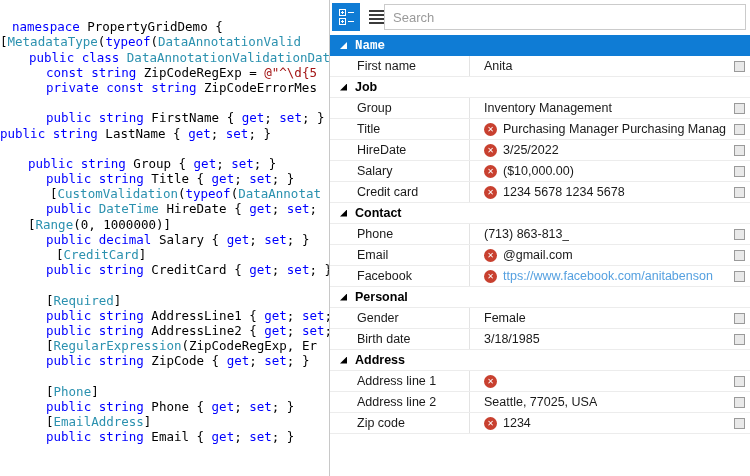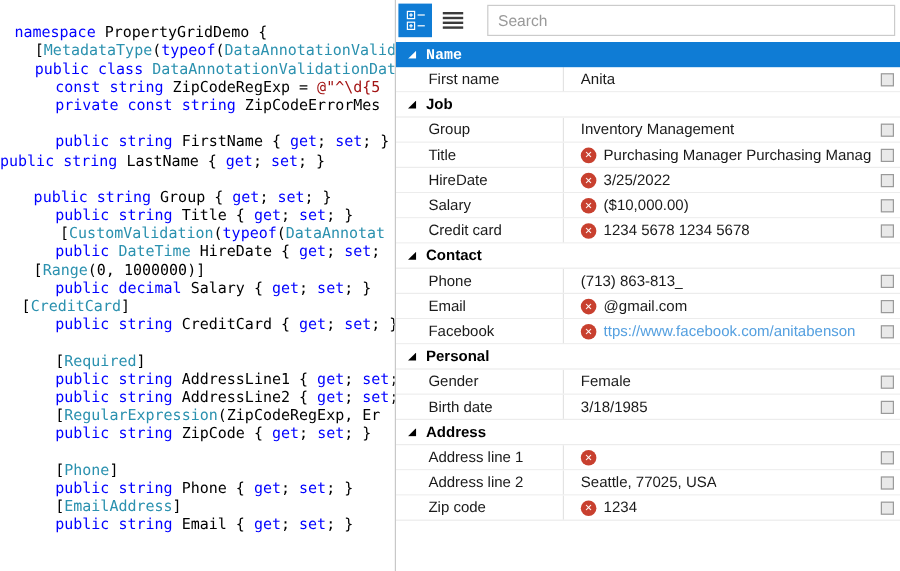--- a/index.html
+++ b/index.html
@@ -42,21 +42,21 @@
   .cat-icon .bx::before{left:1px;right:1px;top:2px;height:1px;}
   .cat-icon .bx::after{top:1px;bottom:1px;left:2px;width:1px;}
   .cat-icon .bx.b2{top:9px;}
   .cat-icon .dash{position:absolute;left:9px;width:6px;height:1px;background:#fff;}
   .cat-icon .dash.d1{top:3px;}
   .cat-icon .dash.d2{top:12px;}
   
   .alpha-icon{width:17px;height:14px;display:flex;flex-direction:column;justify-content:space-between;}
   .alpha-icon i{display:block;height:2px;background:#3b3b3b;}
   .search-box{
-    position:absolute;left:76px;right:4px;top:4px;height:26px;box-sizing:border-box;
+    position:absolute;left:54px;right:4px;top:4px;height:26px;box-sizing:border-box;
     border:1px solid #cbcbcb;background:#fff;padding:0 8px;font-size:13px;
     font-family:"Liberation Sans",sans-serif;color:#333;outline:none;
   }
   .search-box::placeholder{color:#9a9a9a;}
   
   .cat-header{
     position:relative;height:21px;box-sizing:border-box;display:flex;align-items:center;
     font-weight:bold;color:#000;background:#fff;border-bottom:1px solid #ececec;cursor:pointer;
   }
   .cat-header.selected{background:var(--accent);color:#fff;border-bottom:none;font-family:Liberation Mono, monospace;}
@@ -89,35 +89,35 @@
     width:11px;height:11px;flex:0 0 auto;align-self:center;margin:0 5px 0 8px;
     background:#e9e9e9;border:1px solid #9a9a9a;box-sizing:border-box;cursor:pointer;
   }
 </style>
 </head>
 <body>
 
 <div class="code-pane">
     <div class="code-line" style="padding-left: 12px;"></div>
     <div class="code-line" style="padding-left: 12px;"><span class="tok-k">namespace</span><span class="tok-p"> PropertyGridDemo {</span></div>
-    <div class="code-line" style="padding-left: 29px;"><span class="tok-p">[</span><span class="tok-t">MetadataType</span><span class="tok-p">(</span><span class="tok-k">typeof</span><span class="tok-p">(</span><span class="tok-t">DataAnnotationValid</span></div>
+    <div class="code-line" style=""><span class="tok-p">[</span><span class="tok-t">MetadataType</span><span class="tok-p">(</span><span class="tok-k">typeof</span><span class="tok-p">(</span><span class="tok-t">DataAnnotationValid</span></div>
     <div class="code-line" style="padding-left: 29px;"><span class="tok-k">public class</span><span class="tok-p"> </span><span class="tok-t">DataAnnotationValidationDat</span></div>
     <div class="code-line" style="padding-left: 46px;"><span class="tok-k">const string</span><span class="tok-p"> ZipCodeRegExp = </span><span class="tok-s">@"^\d{5</span></div>
     <div class="code-line" style="padding-left: 46px;"><span class="tok-k">private const string</span><span class="tok-p"> ZipCodeErrorMes</span></div>
     <div class="code-line" style="padding-left: 12px;"></div>
     <div class="code-line" style="padding-left: 46px;"><span class="tok-k">public string</span><span class="tok-p"> FirstName { </span><span class="tok-k">get</span><span class="tok-p">; </span><span class="tok-k">set</span><span class="tok-p">; }</span></div>
     <div class="code-line" style=""><span class="tok-k">public string</span><span class="tok-p"> LastName { </span><span class="tok-k">get</span><span class="tok-p">; </span><span class="tok-k">set</span><span class="tok-p">; }</span></div>
     <div class="code-line" style="padding-left: 12px;"></div>
     <div class="code-line" style="padding-left: 28px;"><span class="tok-k">public string</span><span class="tok-p"> Group { </span><span class="tok-k">get</span><span class="tok-p">; </span><span class="tok-k">set</span><span class="tok-p">; }</span></div>
     <div class="code-line" style="padding-left: 46px;"><span class="tok-k">public string</span><span class="tok-p"> Title { </span><span class="tok-k">get</span><span class="tok-p">; </span><span class="tok-k">set</span><span class="tok-p">; }</span></div>
     <div class="code-line" style="padding-left: 50px;"><span class="tok-p">[</span><span class="tok-t">CustomValidation</span><span class="tok-p">(</span><span class="tok-k">typeof</span><span class="tok-p">(</span><span class="tok-t">DataAnnotat</span></div>
     <div class="code-line" style="padding-left: 46px;"><span class="tok-k">public</span><span class="tok-p"> </span><span class="tok-t">DateTime</span><span class="tok-p"> HireDate { </span><span class="tok-k">get</span><span class="tok-p">; </span><span class="tok-k">set</span><span class="tok-p">;</span></div>
     <div class="code-line" style="padding-left: 28px;"><span class="tok-p">[</span><span class="tok-t">Range</span><span class="tok-p">(0, 1000000)]</span></div>
     <div class="code-line" style="padding-left: 46px;"><span class="tok-k">public decimal</span><span class="tok-p"> Salary { </span><span class="tok-k">get</span><span class="tok-p">; </span><span class="tok-k">set</span><span class="tok-p">; }</span></div>
-    <div class="code-line" style="padding-left: 18px;"><span class="tok-p">[</span><span class="tok-t">CreditCard</span><span class="tok-p">]</span></div>
+    <div class="code-line" style="padding-left: 56px;"><span class="tok-p">[</span><span class="tok-t">CreditCard</span><span class="tok-p">]</span></div>
     <div class="code-line" style="padding-left: 46px;"><span class="tok-k">public string</span><span class="tok-p"> CreditCard { </span><span class="tok-k">get</span><span class="tok-p">; </span><span class="tok-k">set</span><span class="tok-p">; }</span></div>
     <div class="code-line" style="padding-left: 12px;"></div>
     <div class="code-line" style="padding-left: 46px;"><span class="tok-p">[</span><span class="tok-t">Required</span><span class="tok-p">]</span></div>
     <div class="code-line" style="padding-left: 46px;"><span class="tok-k">public string</span><span class="tok-p"> AddressLine1 { </span><span class="tok-k">get</span><span class="tok-p">; </span><span class="tok-k">set</span><span class="tok-p">; }</span></div>
     <div class="code-line" style="padding-left: 46px;"><span class="tok-k">public string</span><span class="tok-p"> AddressLine2 { </span><span class="tok-k">get</span><span class="tok-p">; </span><span class="tok-k">set</span><span class="tok-p">; }</span></div>
     <div class="code-line" style="padding-left: 46px;"><span class="tok-p">[</span><span class="tok-t">RegularExpression</span><span class="tok-p">(ZipCodeRegExp, Er</span></div>
     <div class="code-line" style="padding-left: 46px;"><span class="tok-k">public string</span><span class="tok-p"> ZipCode { </span><span class="tok-k">get</span><span class="tok-p">; </span><span class="tok-k">set</span><span class="tok-p">; }</span></div>
     <div class="code-line" style="padding-left: 12px;"></div>
     <div class="code-line" style="padding-left: 46px;"><span class="tok-p">[</span><span class="tok-t">Phone</span><span class="tok-p">]</span></div>
     <div class="code-line" style="padding-left: 46px;"><span class="tok-k">public string</span><span class="tok-p"> Phone { </span><span class="tok-k">get</span><span class="tok-p">; </span><span class="tok-k">set</span><span class="tok-p">; }</span></div>

